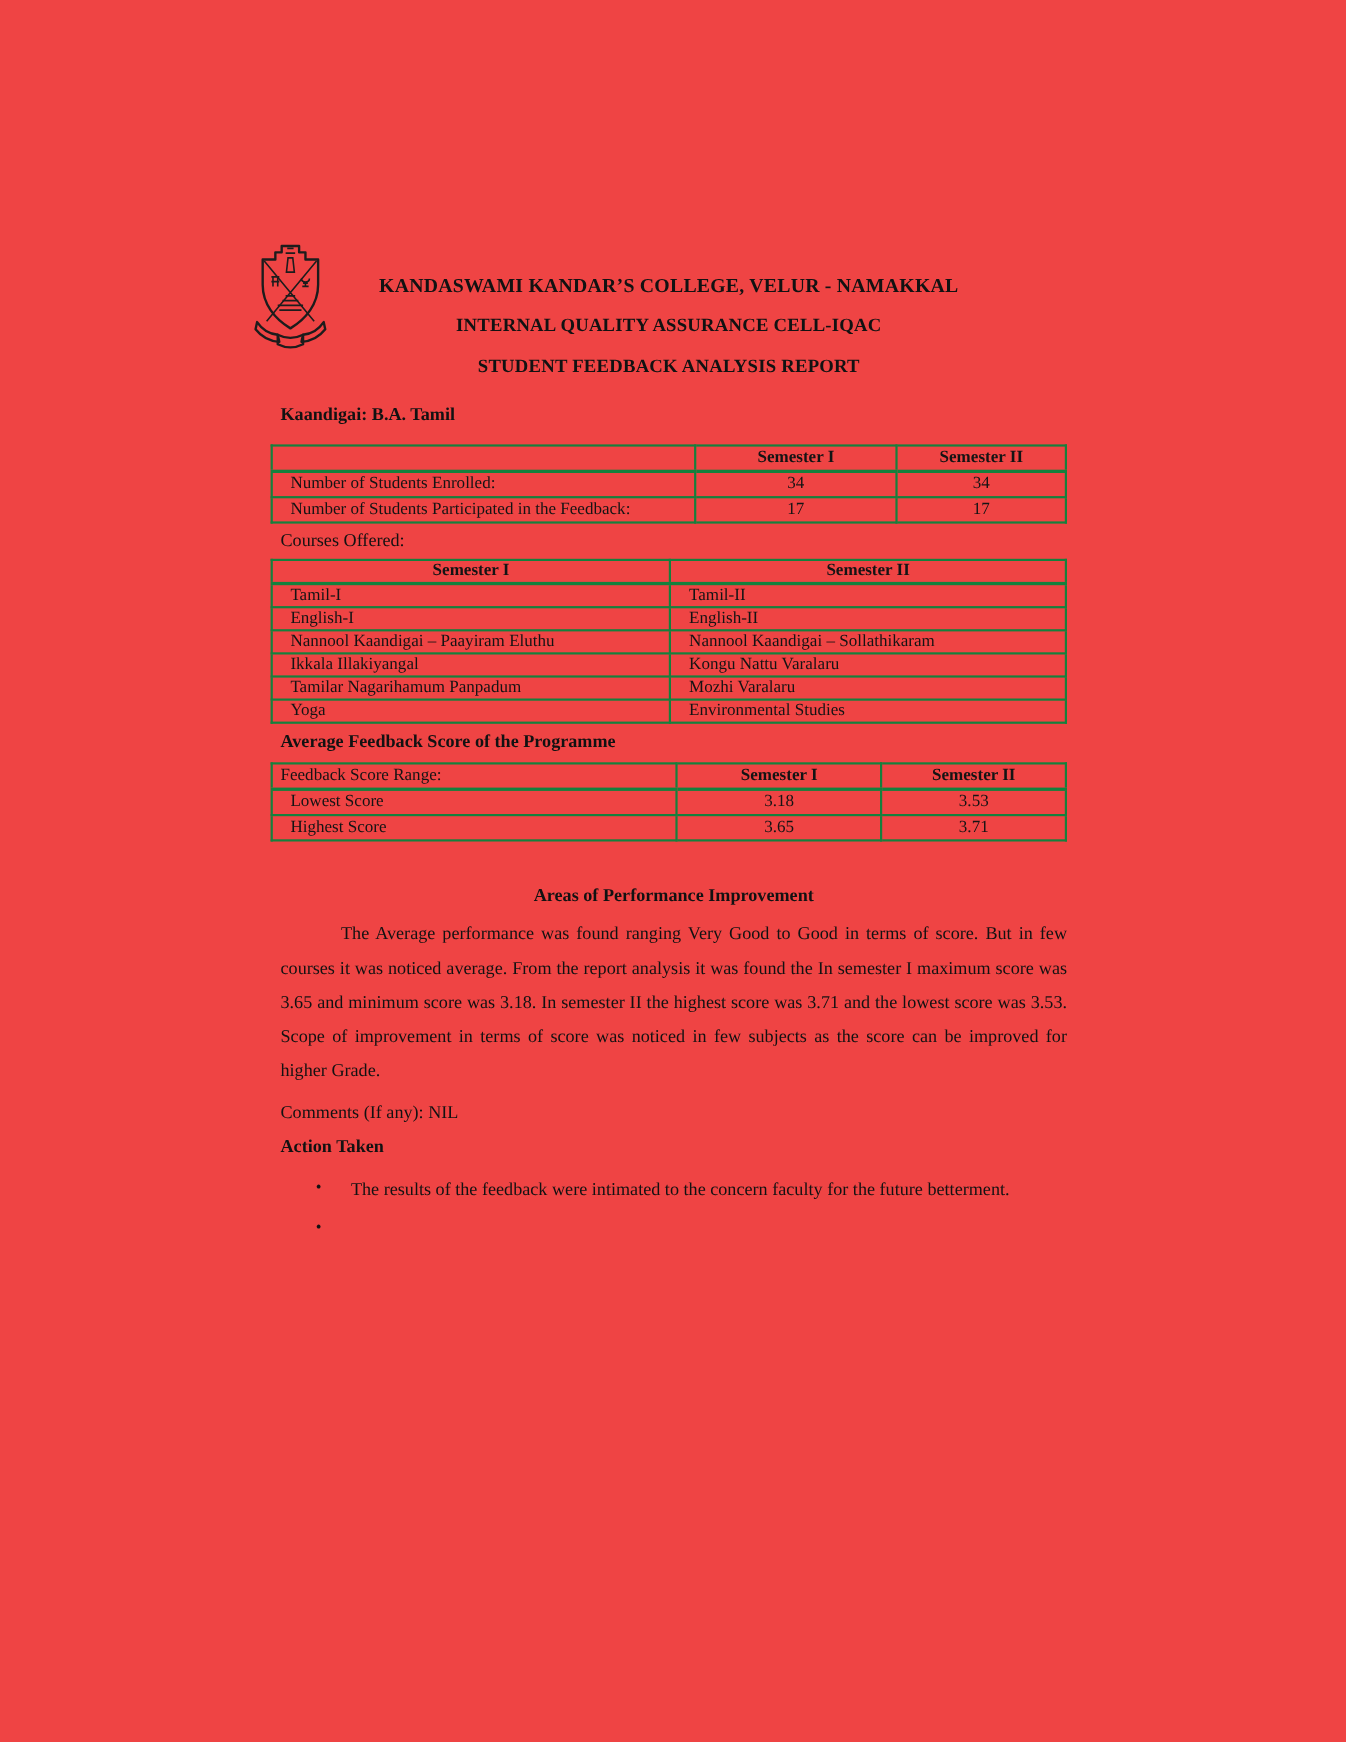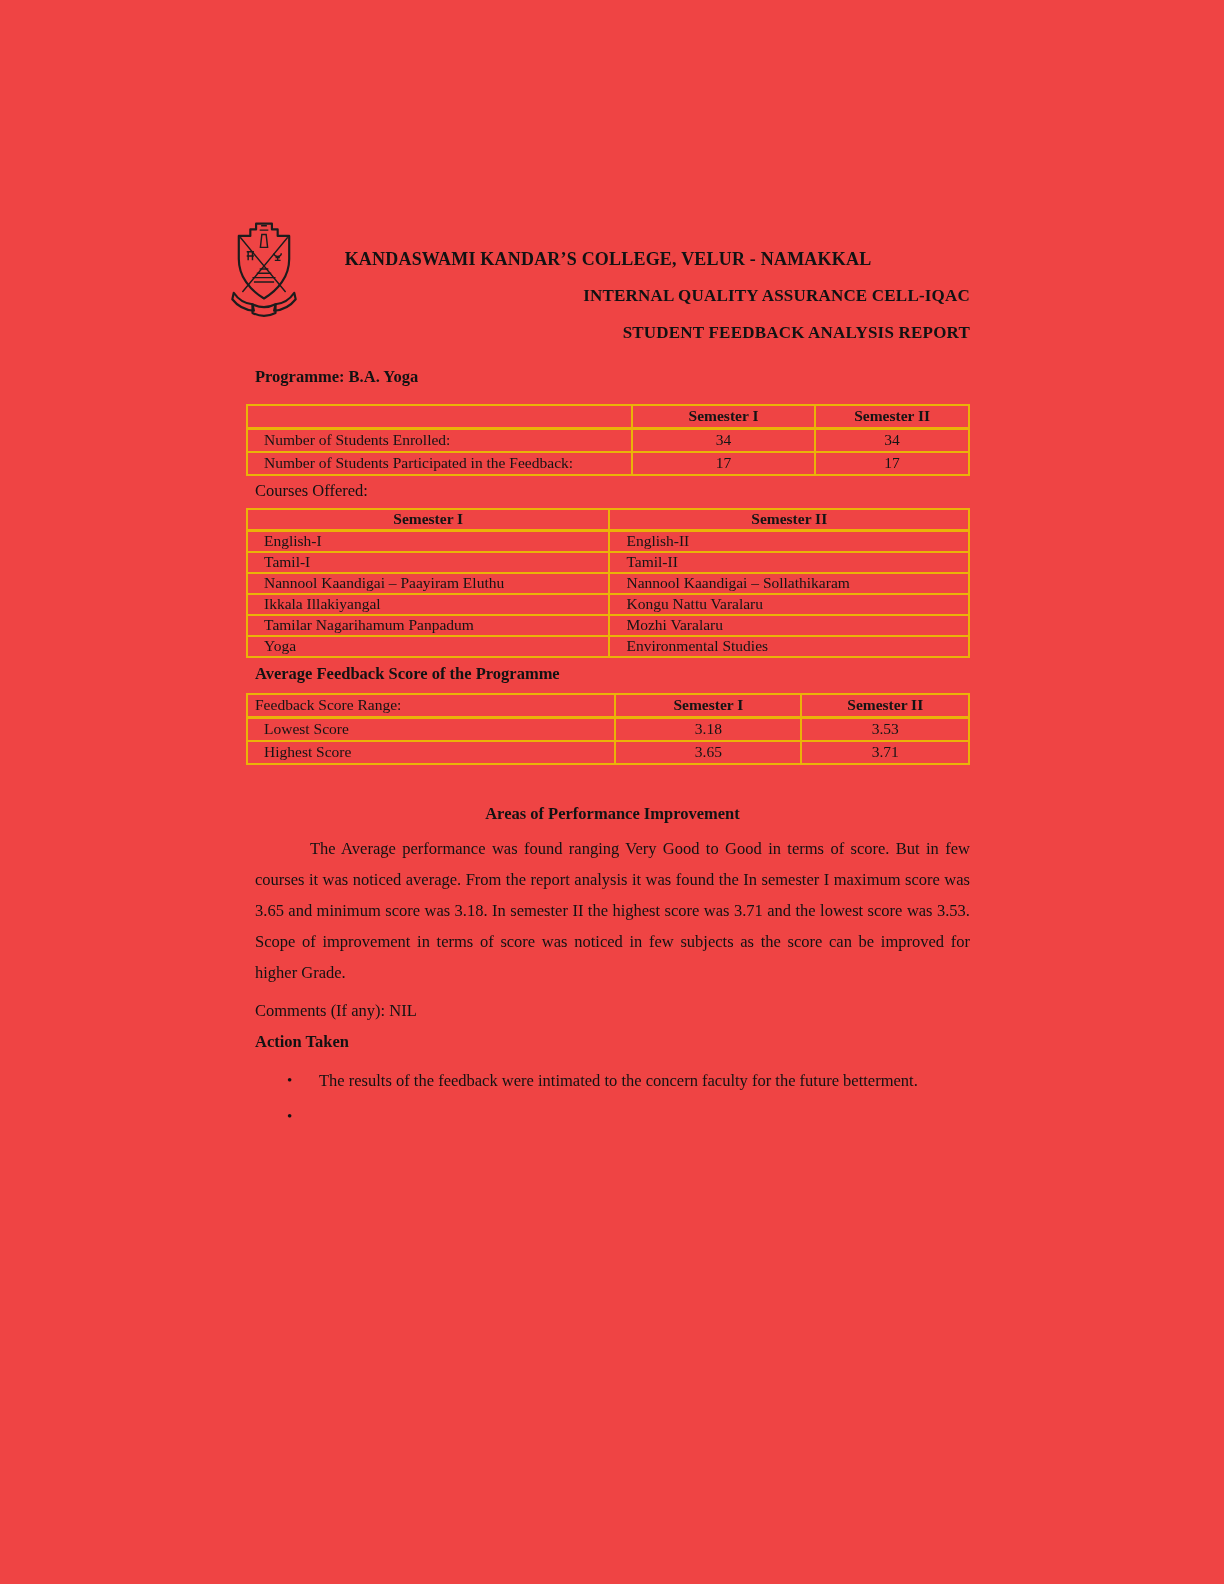--- a/index.html
+++ b/index.html
@@ -24,21 +24,21 @@
   .doc-header { position: relative; height: 127px; }
   .logo { position: absolute; left: -18px; top: 0; width: 72px; height: 102px; }
   .titles { padding-top: 30px; text-align: center; }
   .title-line {
     font-weight: bold;
     font-size: 18px;
     line-height: 22px;
     letter-spacing: 0.2px;
     white-space: nowrap;
   }
-  .title-line + .title-line { margin-top: 15px; text-align: right; }
+  .title-line + .title-line { margin-top: 15px; }
   .title-sub { font-size: 17px; }
   
   .textblock { margin-left: 9px; font-size: 16.5px; line-height: 22px; }
   .bold { font-weight: bold; }
   .programme-label { margin-top: 21px; }
   .semester-label  { margin-top: 15px; }
   .courses-label   { margin-top: 4px; }
   .avg-heading     { margin-top: 5px; }
   .areas-heading   { margin-top: 38px; text-align: center; }
   .comments-label  { margin-top: 12px; }
@@ -47,21 +47,21 @@
   table {
     width: 100%;
     border-collapse: collapse;
     font-size: 15.5px;
     color: #141414;
   }
   .tbl-enrollment { margin-top: 16px; }
   .tbl-courses    { margin-top: 6px; }
   .tbl-scores     { margin-top: 8px; }
   th, td {
-    border: 2px solid #eab308;
+    border: 2px solid #15803d;
     padding: 1px 7px 2px 7px;
     vertical-align: middle;
     height: 22px;
   }
   thead th { border-bottom-width: 3px; font-weight: bold; text-align: center; }
   .tbl-courses th, .tbl-courses td { height: 20px; padding-top: 0; padding-bottom: 1px; }
   td.label-cell { text-align: left; padding-left: 16px; }
   td.num-cell { text-align: center; }
   th.label-cell { text-align: left; font-weight: normal; }
   .tbl-scores thead th.label-cell { font-weight: normal; }
@@ -125,21 +125,21 @@
           </g>
         </svg>
       </div>
       <div class="titles">
         <div class="title-line">KANDASWAMI KANDAR’S COLLEGE, VELUR - NAMAKKAL</div>
         <div class="title-line title-sub">INTERNAL QUALITY ASSURANCE CELL-IQAC</div>
         <div class="title-line title-sub">STUDENT FEEDBACK ANALYSIS REPORT</div>
       </div>
     </div>
 
-    <div class="textblock bold programme-label">Programme: B.A. Yoga</div>
+    <div class="textblock bold programme-label">Kaandigai: B.A. Tamil</div>
 
     <table class="tbl-enrollment">
       <thead>
         <tr>
           <th class="col-label label-cell"></th>
           <th class="col-s1">Semester I</th>
           <th class="col-s2">Semester II</th>
         </tr>
       </thead>
       <tbody>
@@ -160,26 +160,26 @@
 
     <table class="tbl-courses">
       <thead>
         <tr>
           <th class="col-half">Semester I</th>
           <th class="col-half">Semester II</th>
         </tr>
       </thead>
       <tbody>
         <tr>
+          <td class="label-cell">Tamil-I</td>
+          <td class="label-cell">Tamil-II</td>
+        </tr>
+        <tr>
           <td class="label-cell">English-I</td>
           <td class="label-cell">English-II</td>
-        </tr>
-        <tr>
-          <td class="label-cell">Tamil-I</td>
-          <td class="label-cell">Tamil-II</td>
         </tr>
         <tr>
           <td class="label-cell">Nannool Kaandigai – Paayiram Eluthu</td>
           <td class="label-cell">Nannool Kaandigai – Sollathikaram</td>
         </tr>
         <tr>
           <td class="label-cell">Ikkala Illakiyangal</td>
           <td class="label-cell">Kongu Nattu Varalaru</td>
         </tr>
         <tr>

